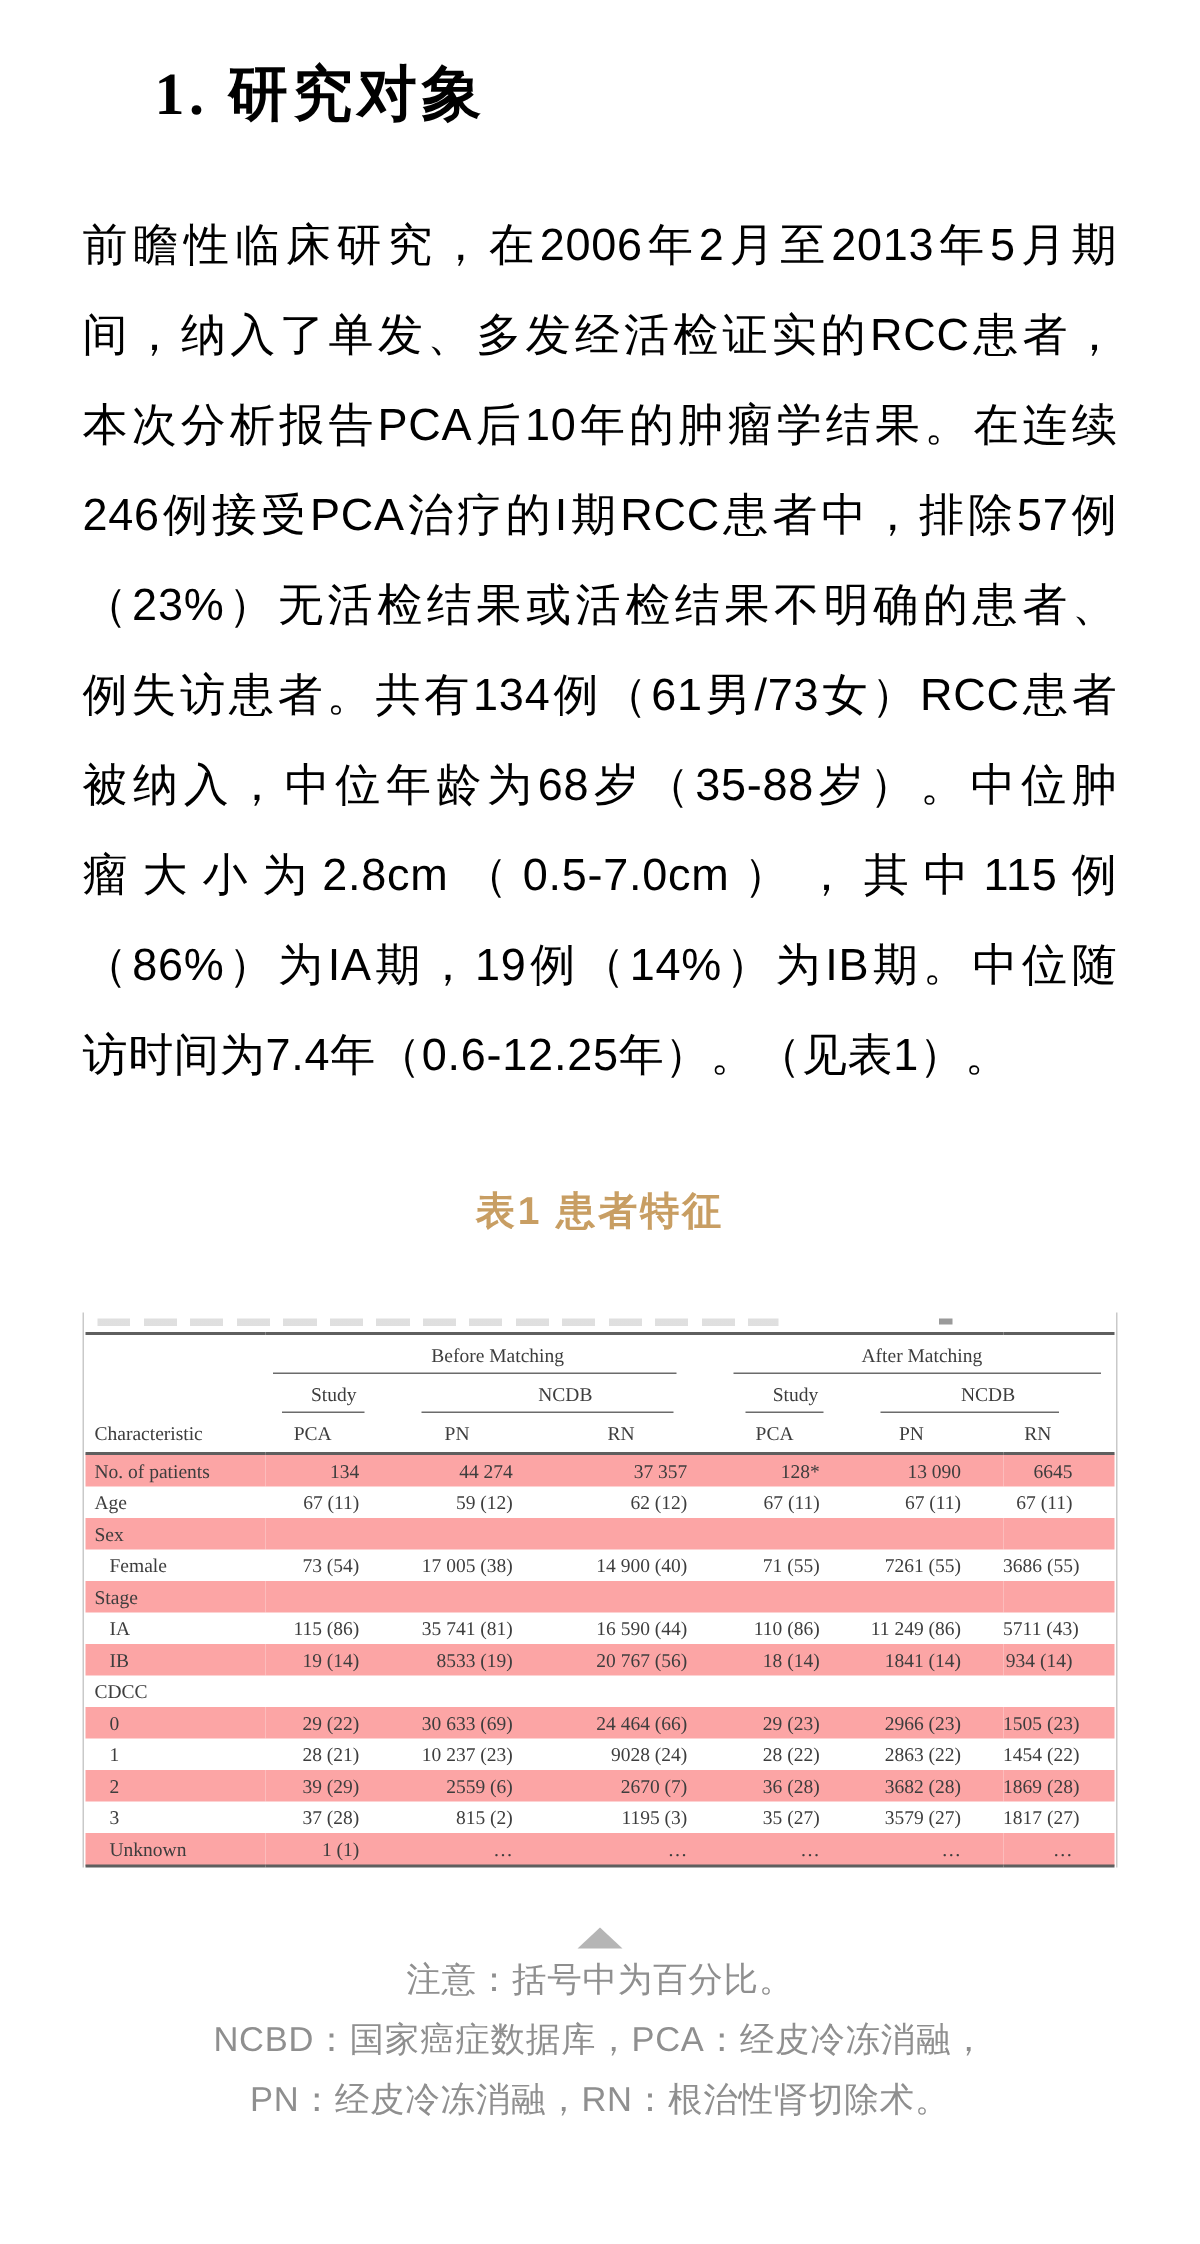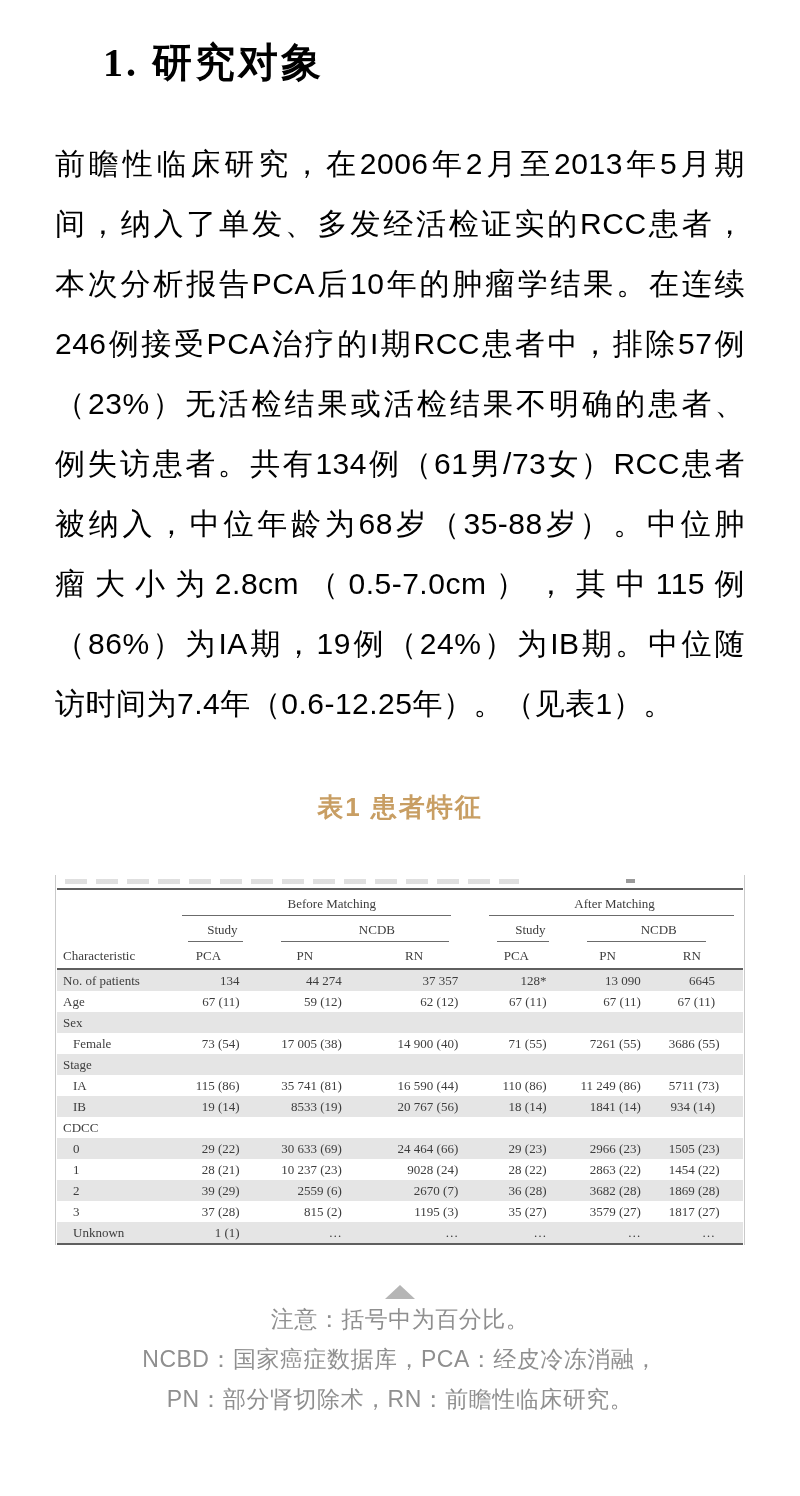--- a/index.html
+++ b/index.html
@@ -102,21 +102,21 @@
   tr.colhead th {
     border-bottom: 2px solid #5f5f5f;
     padding: 5px 0 4px 0;
   }
   tr.colhead th.lab { text-align: left; padding-left: 6px; }
   tr.colhead th.num { padding-right: 28px; }
 
   td.char-cell { text-align: left; padding: 2.5px 0 2.5px 6px; }
   td.char-cell.indent { padding-left: 16px; }
   td.num-cell { text-align: right; padding: 2.5px 28px 2.5px 0; white-space: nowrap; }
-  tr.shaded { background: #e5e5e5; }
+  tr.shaded { background: #fca5a5; }
 
   
   .collapse-triangle {
     width: 0; height: 0;
     margin: 40px auto 0 auto;
     border-left: 15px solid transparent;
     border-right: 15px solid transparent;
     border-bottom: 14px solid #b5b5b5;
   }
   .notes {
@@ -136,21 +136,21 @@
 
   <div class="paragraph">
       <div class="para-line">前瞻性临床研究，在2006年2月至2013年5月期</div>
       <div class="para-line">间，纳入了单发、多发经活检证实的RCC患者，</div>
       <div class="para-line">本次分析报告PCA后10年的肿瘤学结果。在连续</div>
       <div class="para-line">246例接受PCA治疗的I期RCC患者中，排除57例</div>
       <div class="para-line">（23%）无活检结果或活检结果不明确的患者、</div>
       <div class="para-line">例失访患者。共有134例（61男/73女）RCC患者</div>
       <div class="para-line">被纳入，中位年龄为68岁（35-88岁）。中位肿</div>
       <div class="para-line">瘤大小为2.8cm（0.5-7.0cm），其中115例</div>
-      <div class="para-line">（86%）为IA期，19例（24%）为IB期。中位随</div>
+      <div class="para-line">（86%）为IA期，19例（14%）为IB期。中位随</div>
       <div class="para-line last">访时间为7.4年（0.6-12.25年）。（见表1）。</div>
     </div>
 
   <div class="table-caption">表1  患者特征</div>
 
   <div class="table-figure">
     <div class="cropped-artifact">
       <span class="dash"></span>
     </div>
     <table class="journal">
@@ -250,21 +250,21 @@
             <td class="num-cell"></td>
             <td class="num-cell"></td>
           </tr>
           <tr>
             <td class="char-cell indent">IA</td>
             <td class="num-cell">115 (86)</td>
             <td class="num-cell">35 741 (81)</td>
             <td class="num-cell">16 590 (44)</td>
             <td class="num-cell">110 (86)</td>
             <td class="num-cell">11 249 (86)</td>
-            <td class="num-cell">5711 (73)</td>
+            <td class="num-cell">5711 (43)</td>
           </tr>
           <tr class="shaded">
             <td class="char-cell indent">IB</td>
             <td class="num-cell">19 (14)</td>
             <td class="num-cell">8533 (19)</td>
             <td class="num-cell">20 767 (56)</td>
             <td class="num-cell">18 (14)</td>
             <td class="num-cell">1841 (14)</td>
             <td class="num-cell">934 (14)</td>
           </tr>
@@ -324,16 +324,16 @@
           </tr>
         </tbody>
     </table>
   </div>
 
   <div class="collapse-triangle"></div>
 
   <div class="notes">
     <div>注意：括号中为百分比。</div>
     <div>NCBD：国家癌症数据库，PCA：经皮冷冻消融，</div>
-    <div>PN：部分肾切除术，RN：前瞻性临床研究。</div>
+    <div>PN：经皮冷冻消融，RN：根治性肾切除术。</div>
   </div>
 
 </div>
 
 </body></html>

